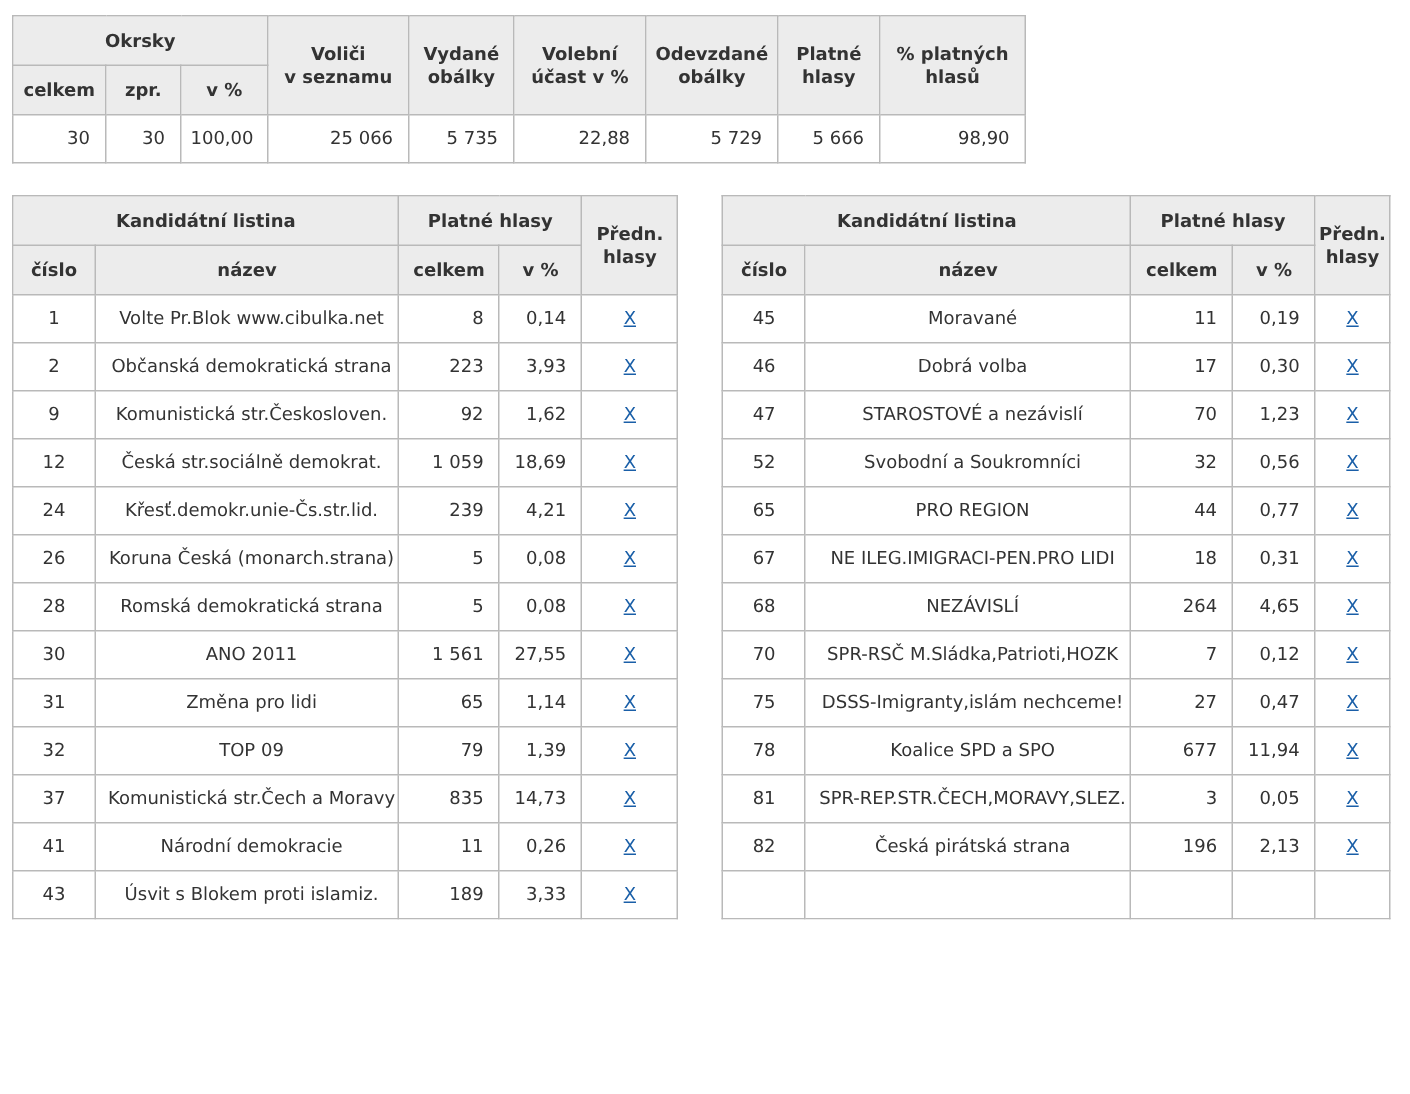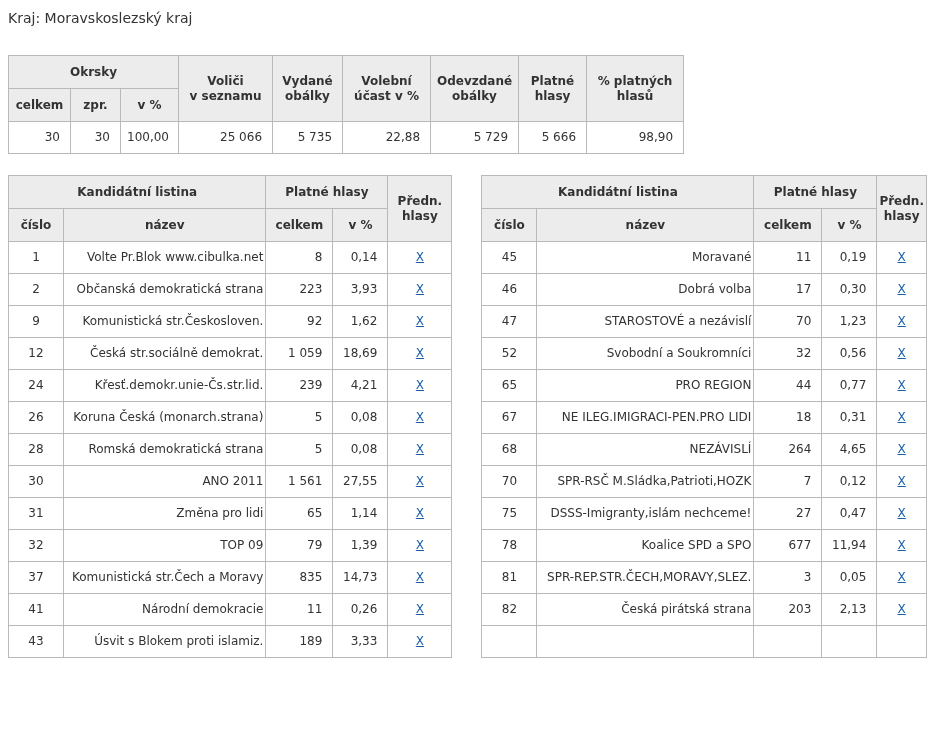--- a/index.html
+++ b/index.html
@@ -36,21 +36,21 @@
     color: #333333;
   }
   .th-pre { white-space: pre-line; }
   td {
     padding: 8px 6px;
     background: #ffffff;
     white-space: nowrap;
   }
   td.r { text-align: right; padding-right: 10px; }
   td.c { text-align: center; }
-  td.name { text-align: right; padding-left: 8px; padding-right: 2px; }
+  td.name { text-align: center; padding-left: 8px; padding-right: 2px; }
 
   .summary { width: 675px; border-radius: 27px; }
   .summary tr.h1 th, .summary tr.h2 th { height: 33px; }
   .summary td { height: 30px; }
 
   .tables {
     display: flex;
     gap: 29px;
     margin-top: 21px;
     align-items: flex-start;
@@ -62,21 +62,20 @@
   a.xlink {
     color: #1a5fa8;
     text-decoration: underline;
     cursor: pointer;
   }
 </style>
 </head>
 <body>
 
 <div class="info">
-  <p>Kraj: Moravskoslezský kraj</p>
 </div>
 
 <table class="summary">
   <colgroup>
     <col style="width:62px">
       <col style="width:50px">
       <col style="width:58px">
     <col style="width:94px">
       <col style="width:70px">
       <col style="width:88px">
@@ -336,21 +335,21 @@
         <tr>
           <td class="c">81</td>
           <td class="name">SPR-REP.STR.ČECH,MORAVY,SLEZ.</td>
           <td class="r">3</td>
           <td class="r">0,05</td>
           <td class="c"><a class="xlink" href="#">X</a></td>
         </tr>
         <tr>
           <td class="c">82</td>
           <td class="name">Česká pirátská strana</td>
-          <td class="r">203</td>
+          <td class="r">196</td>
           <td class="r">2,13</td>
           <td class="c"><a class="xlink" href="#">X</a></td>
         </tr>
         <tr>
           <td class="c"></td>
           <td class="name"></td>
           <td class="r"></td>
           <td class="r"></td>
           <td class="c"></td>
         </tr>

